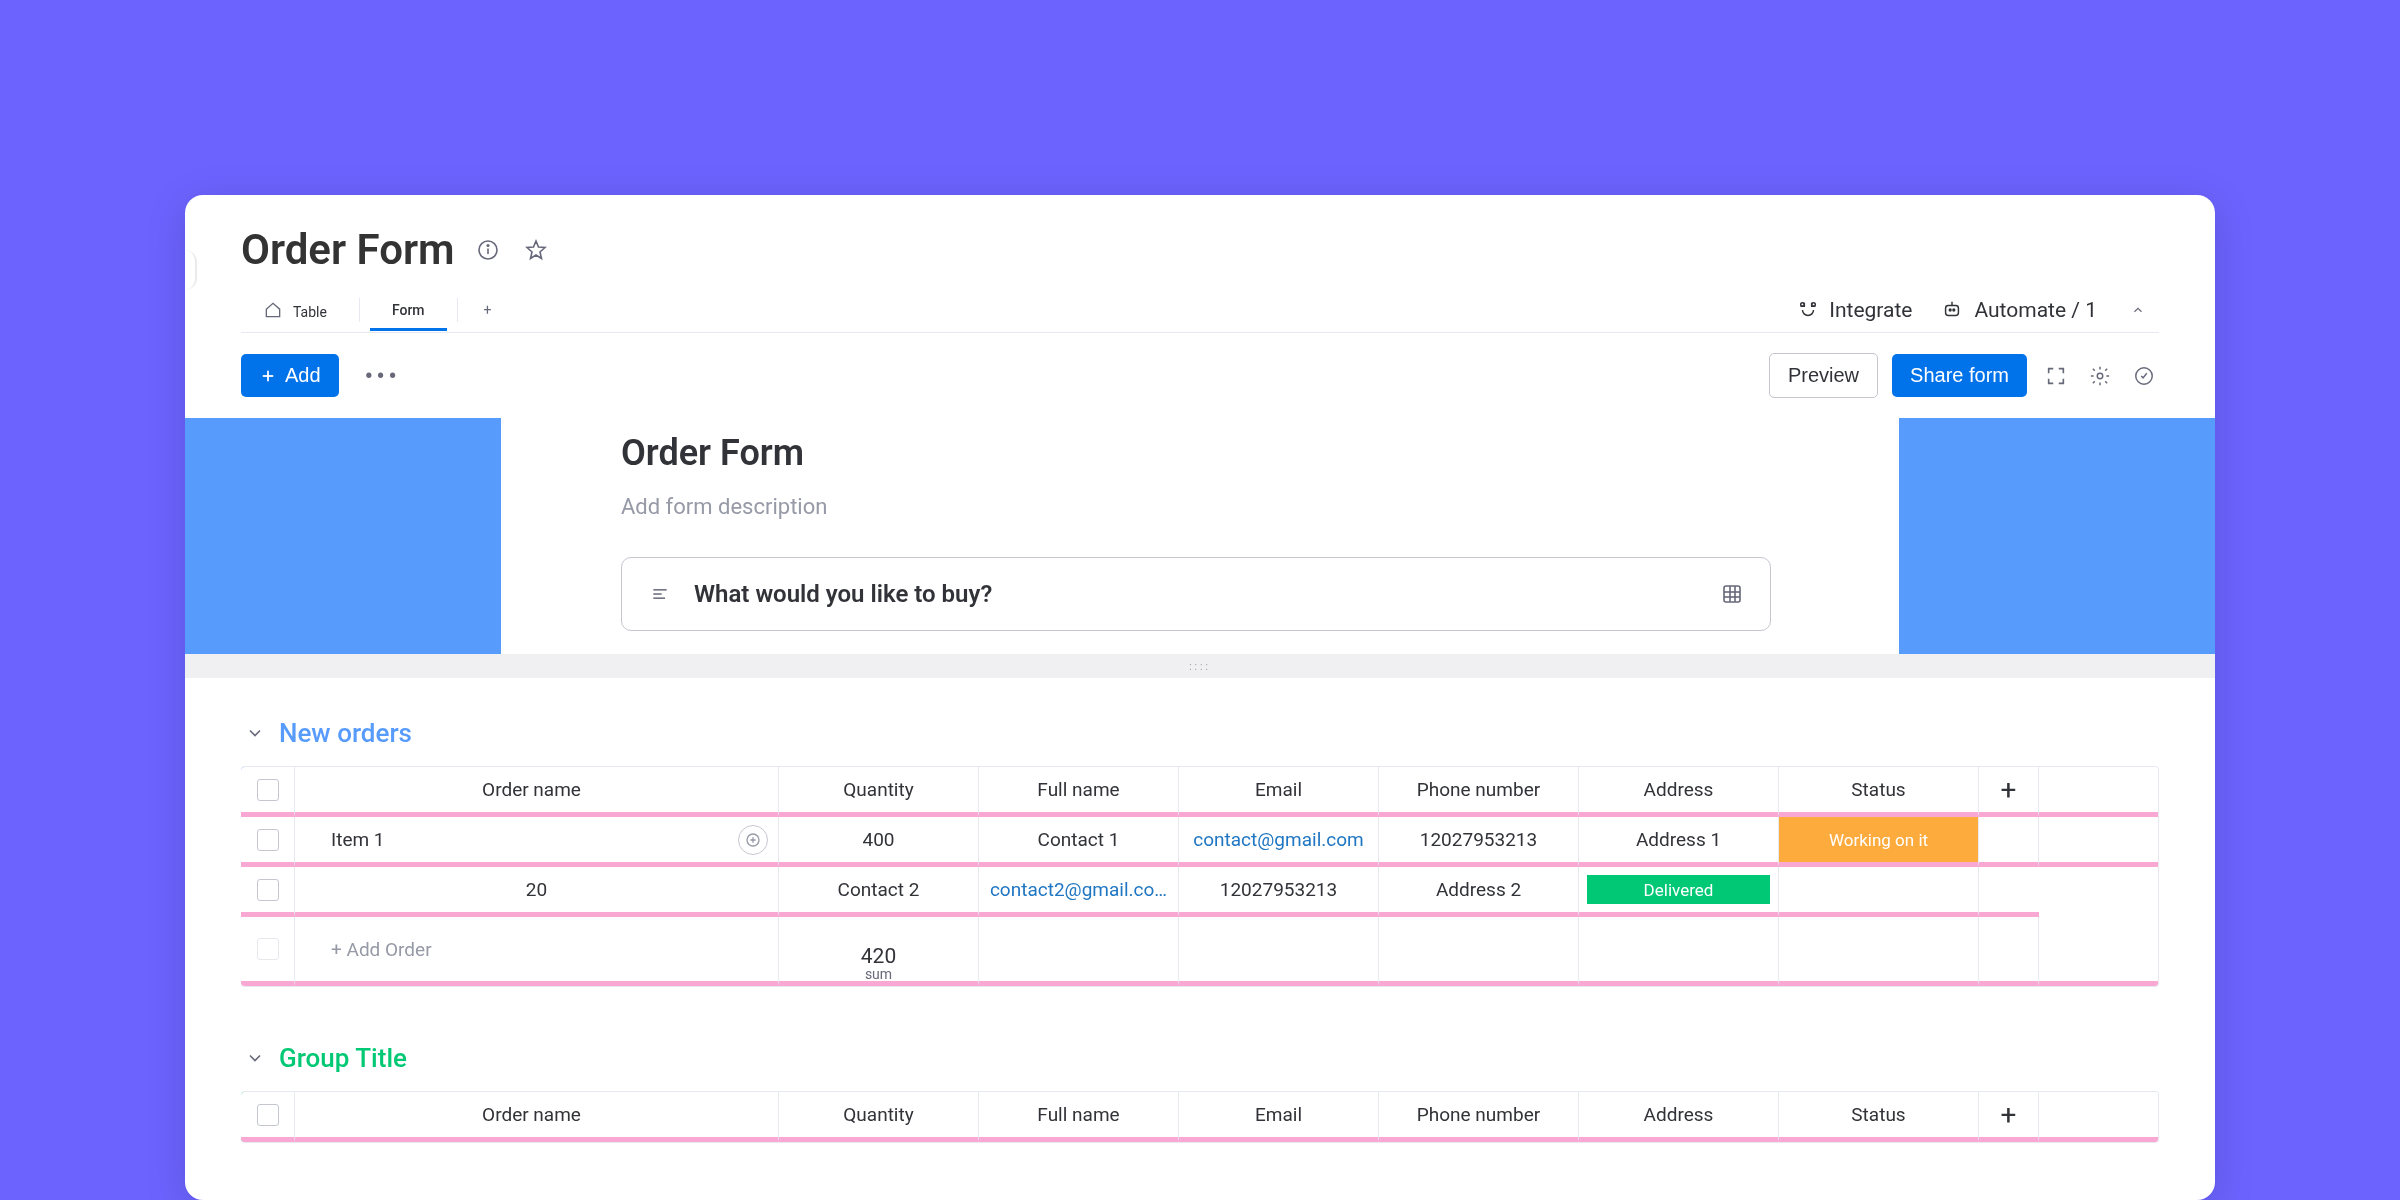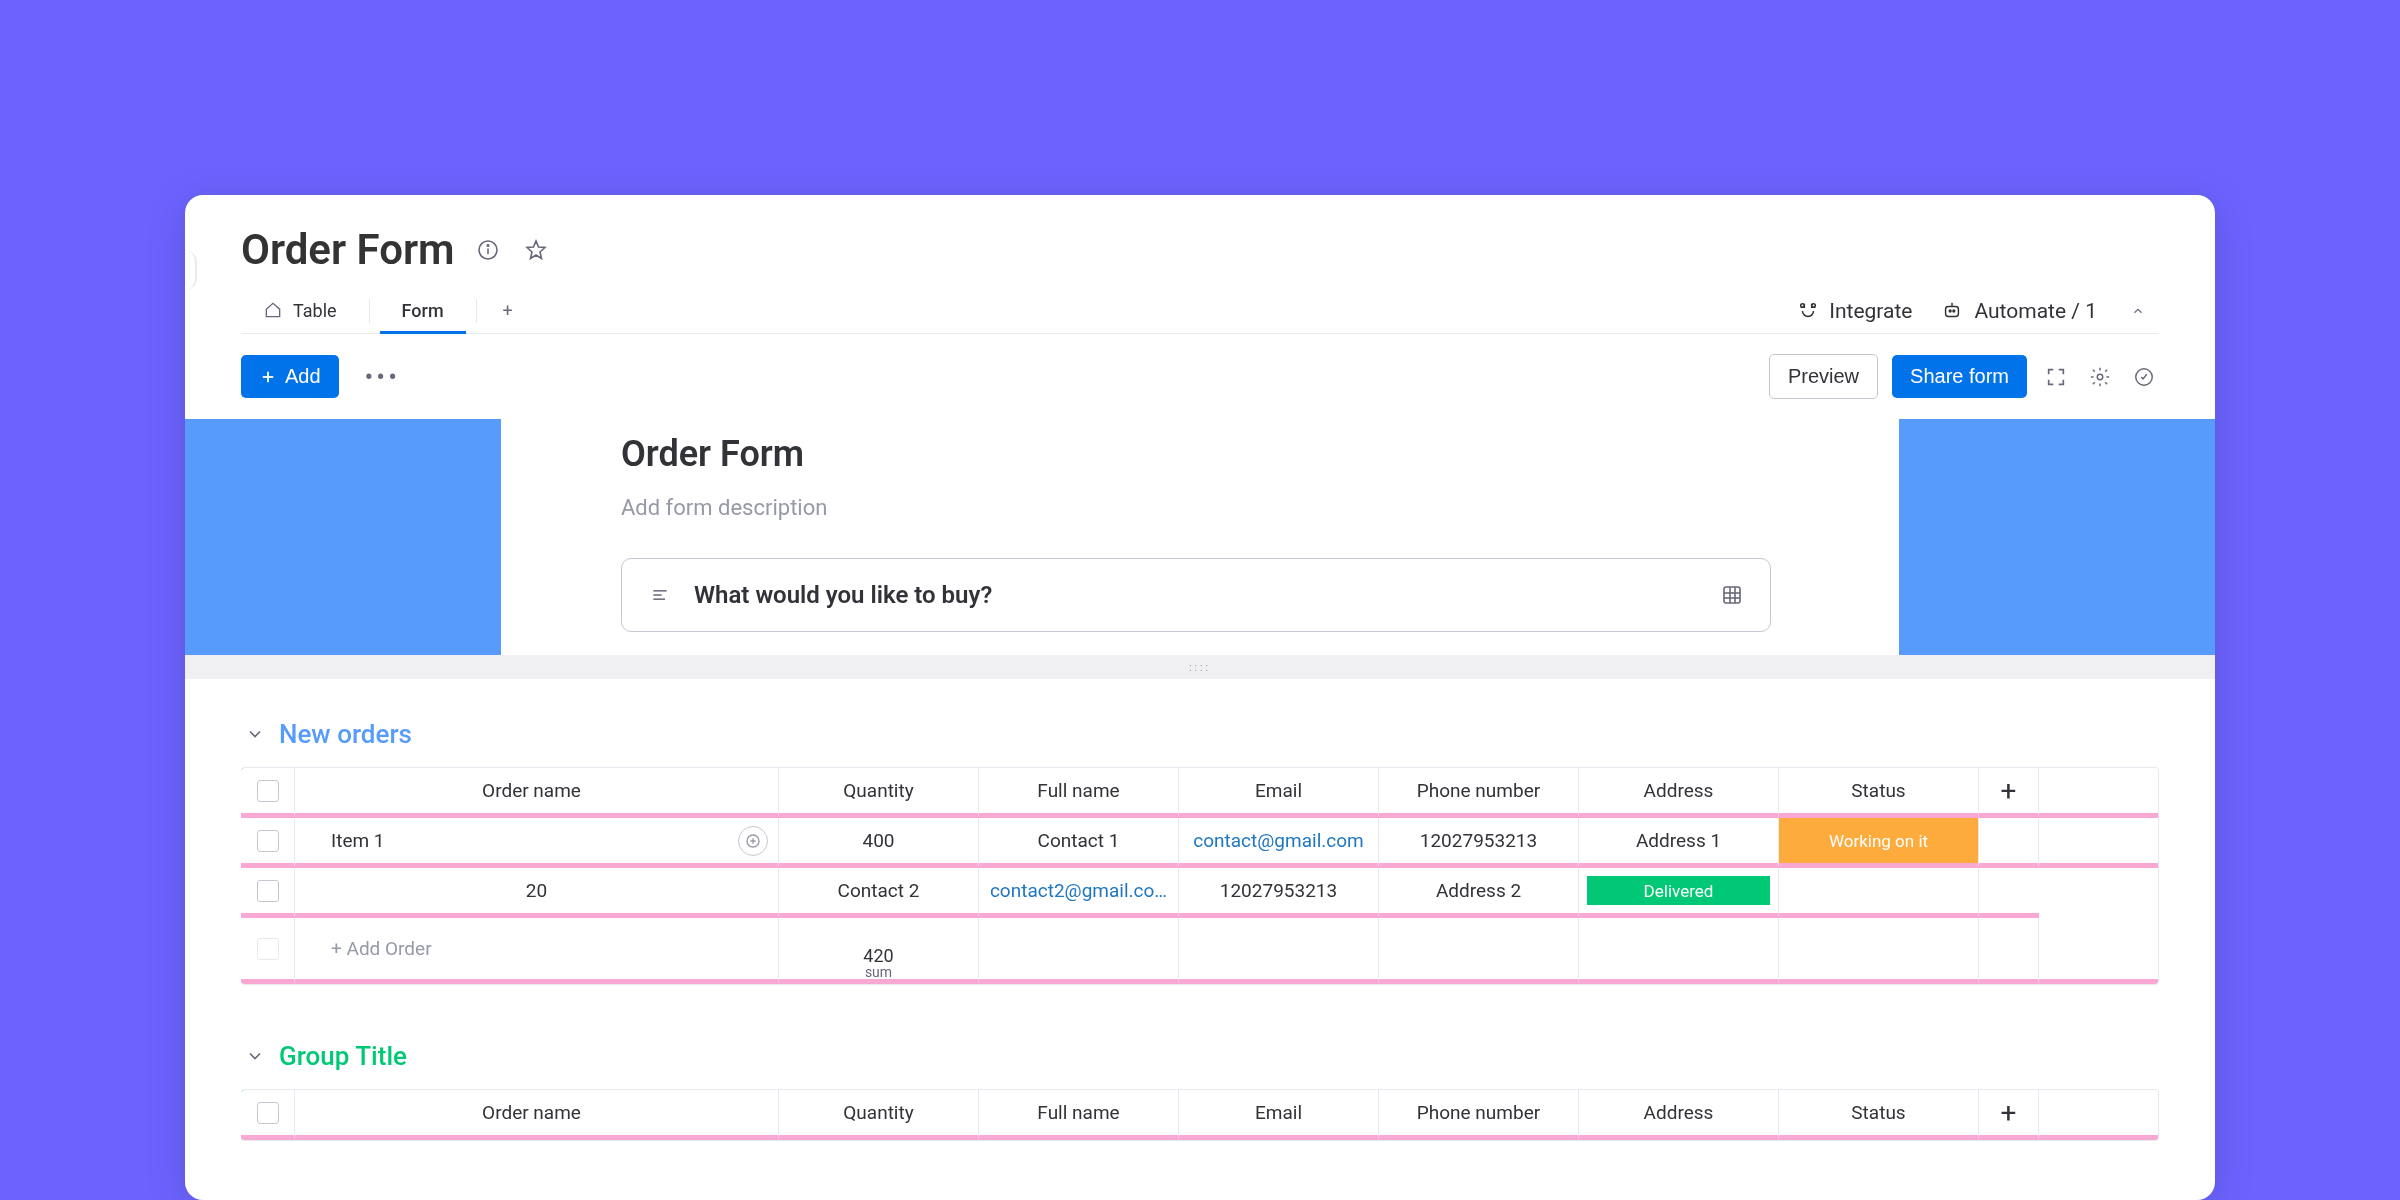--- a/index.html
+++ b/index.html
@@ -58,24 +58,24 @@
     justify-content: space-between;
     border-bottom: 1px solid #e6e9ef;
     margin-top: 14px;
   }
   .tabs-left {
     display: flex;
     align-items: center;
   }
   .tab {
     display: flex;
-    align-items: flex-start;
+    align-items: flex-end;
     gap: 10px;
     padding: 12px 22px;
-    font-size: 18px;
+    font-size: 14px;
     color: #323338;
     cursor: pointer;
     position: relative;
   }
   .tab.active {
     font-weight: 500;
   }
   .tab.active::after {
     content: "";
     position: absolute;
@@ -271,21 +271,21 @@
     position:absolute;
     right:10px;
     width:30px; height:30px;
     border-radius:50%;
     border:1.5px solid #c5c7d0;
     display:flex;align-items:center;justify-content:center;
     color:#9699a6;
     font-size:18px;
   }
   .sum-cell { flex-direction:column; line-height:1; }
-  .sum-cell .sum-val { font-size:18px;margin-top:29px; }
+  .sum-cell .sum-val { font-size:21px;margin-top:29px; }
   .sum-cell .sum-label { font-size:14px; color:#676879; }
   .row .cell.spacer { border-right:none; }
   .add-text { color:#9699a6; }
 </style>
 </head>
 <body>
 
 <div class="app-window">
   <div class="spinner-stub"></div>
 

